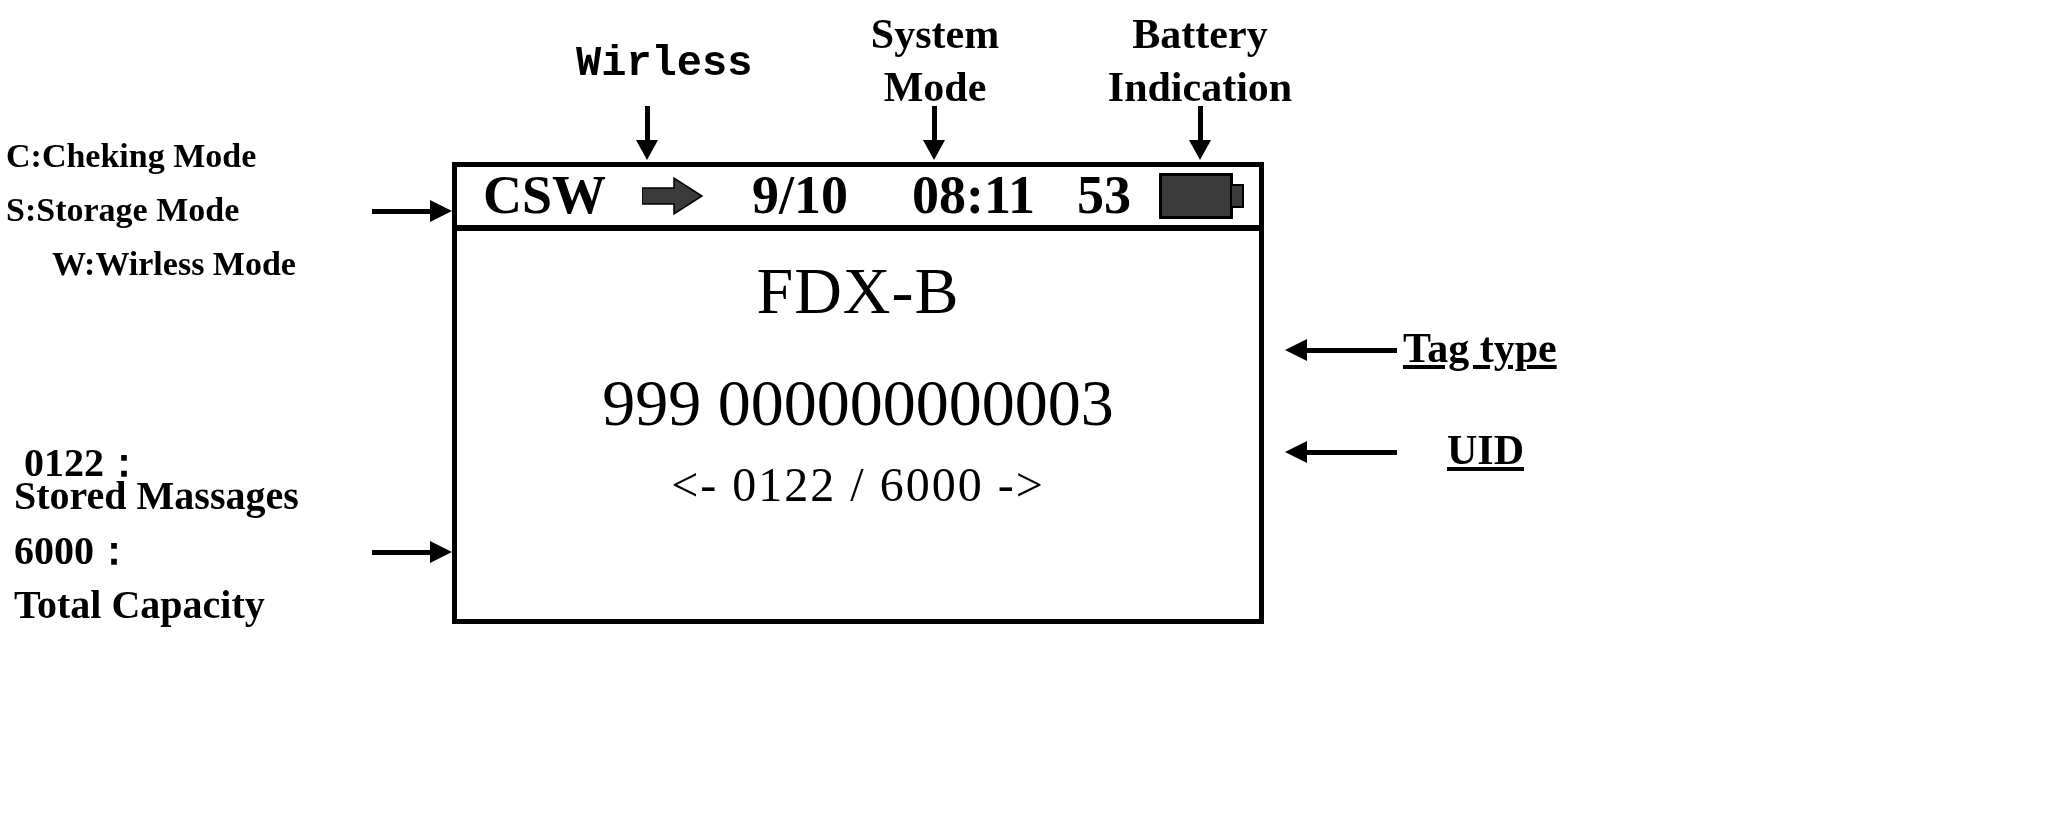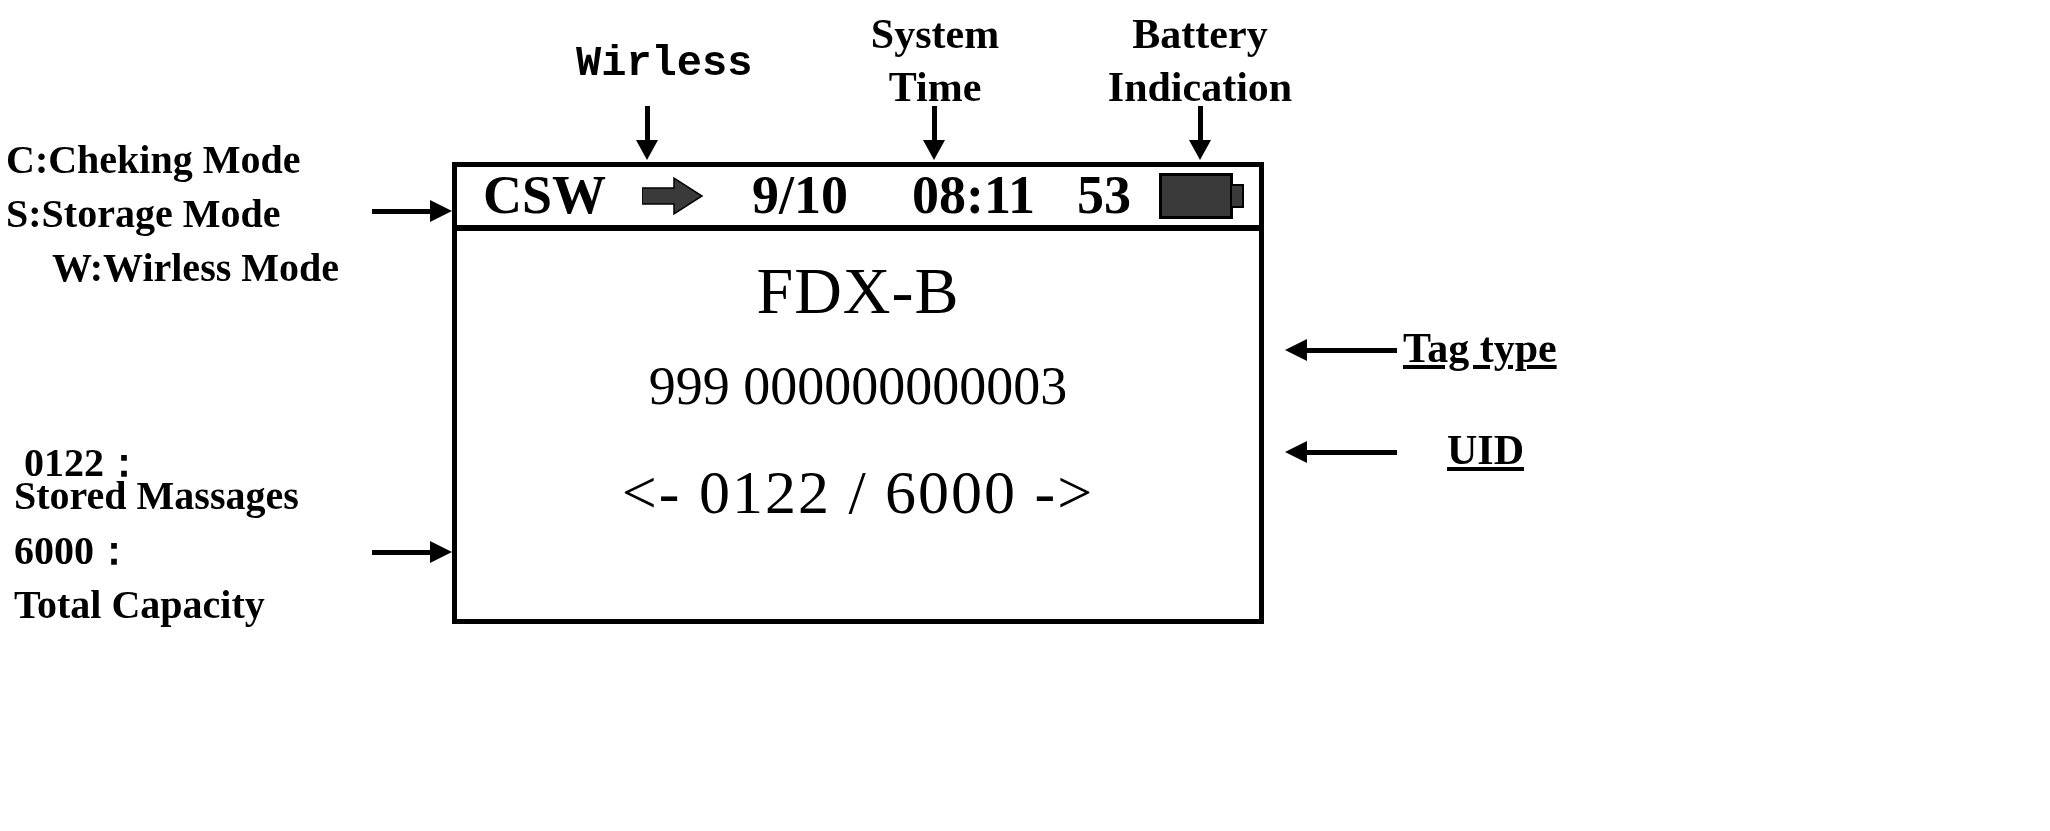--- a/index.html
+++ b/index.html
@@ -18,21 +18,21 @@
   }
 
   
   .anno {
     position: absolute;
     font-weight: bold;
     color: #000;
     white-space: nowrap;
     line-height: 1.18;
   }
-  .anno-left   { font-size: 40px; }
+  .anno-left   { font-size: 34px; }
   .anno-top    { font-size: 42px; text-align: center; }
   .anno-right  { font-size: 42px; text-decoration: underline; }
   .anno-cap    { font-size: 40px; }
 
   .anno-multiline { white-space: pre-line; text-align: center; line-height: 1.25; }
 
   
   .arrow-v {            
     position: absolute;
     width: 0; height: 0;
@@ -151,22 +151,22 @@
     text-align: center;
   }
   .lcd-line {
     position: absolute;
     left: 0; right: 0;
     text-align: center;
     white-space: nowrap;
     font-weight: normal;
   }
   #lcd-tagtype { top: 22px;  font-size: 66px; letter-spacing: 1px; }
-  #lcd-uid     { top: 124px; font-size: 54px; letter-spacing: 0px; }
-  #lcd-nav     { top: 226px; font-size: 62px; letter-spacing: 2px; }
+  #lcd-uid     { top: 134px; font-size: 66px; letter-spacing: 0px; }
+  #lcd-nav     { top: 226px; font-size: 48px; letter-spacing: 2px; }
 </style>
 </head>
 <body>
 
 <div id="page">
 
   <div class="anno anno-left" style="left:6px; top:136px;">C:Cheking Mode</div>
   <div class="anno anno-left" style="left:6px; top:190px;">S:Storage Mode</div>
   <div class="anno anno-left" style="left:6px; top:244px;margin-left:46px;">W:Wirless Mode</div>
 
@@ -186,21 +186,21 @@
     <div class="head-r" style="left:58px;"></div>
   </div>
 
   <div class="anno anno-top" style="left:576px; top:40px;font-family:Liberation Mono, monospace;">Wirless</div>
   <div class="arrow-v" style="left:645px; top:106px;">
     <div class="shaft" style="height:38px;"></div>
     <div class="head" style="top:34px;"></div>
   </div>
 
   <div class="anno anno-top anno-multiline" style="left:860px; top:8px; width:150px;">System
-Time</div>
+Mode</div>
   <div class="arrow-v" style="left:932px; top:106px;">
     <div class="shaft" style="height:38px;"></div>
     <div class="head" style="top:34px;"></div>
   </div>
 
   <div class="anno anno-top anno-multiline" style="left:1100px; top:8px; width:200px;">Battery
 Indication</div>
   <div class="arrow-v" style="left:1198px; top:106px;">
     <div class="shaft" style="height:38px;"></div>
     <div class="head" style="top:34px;"></div>

